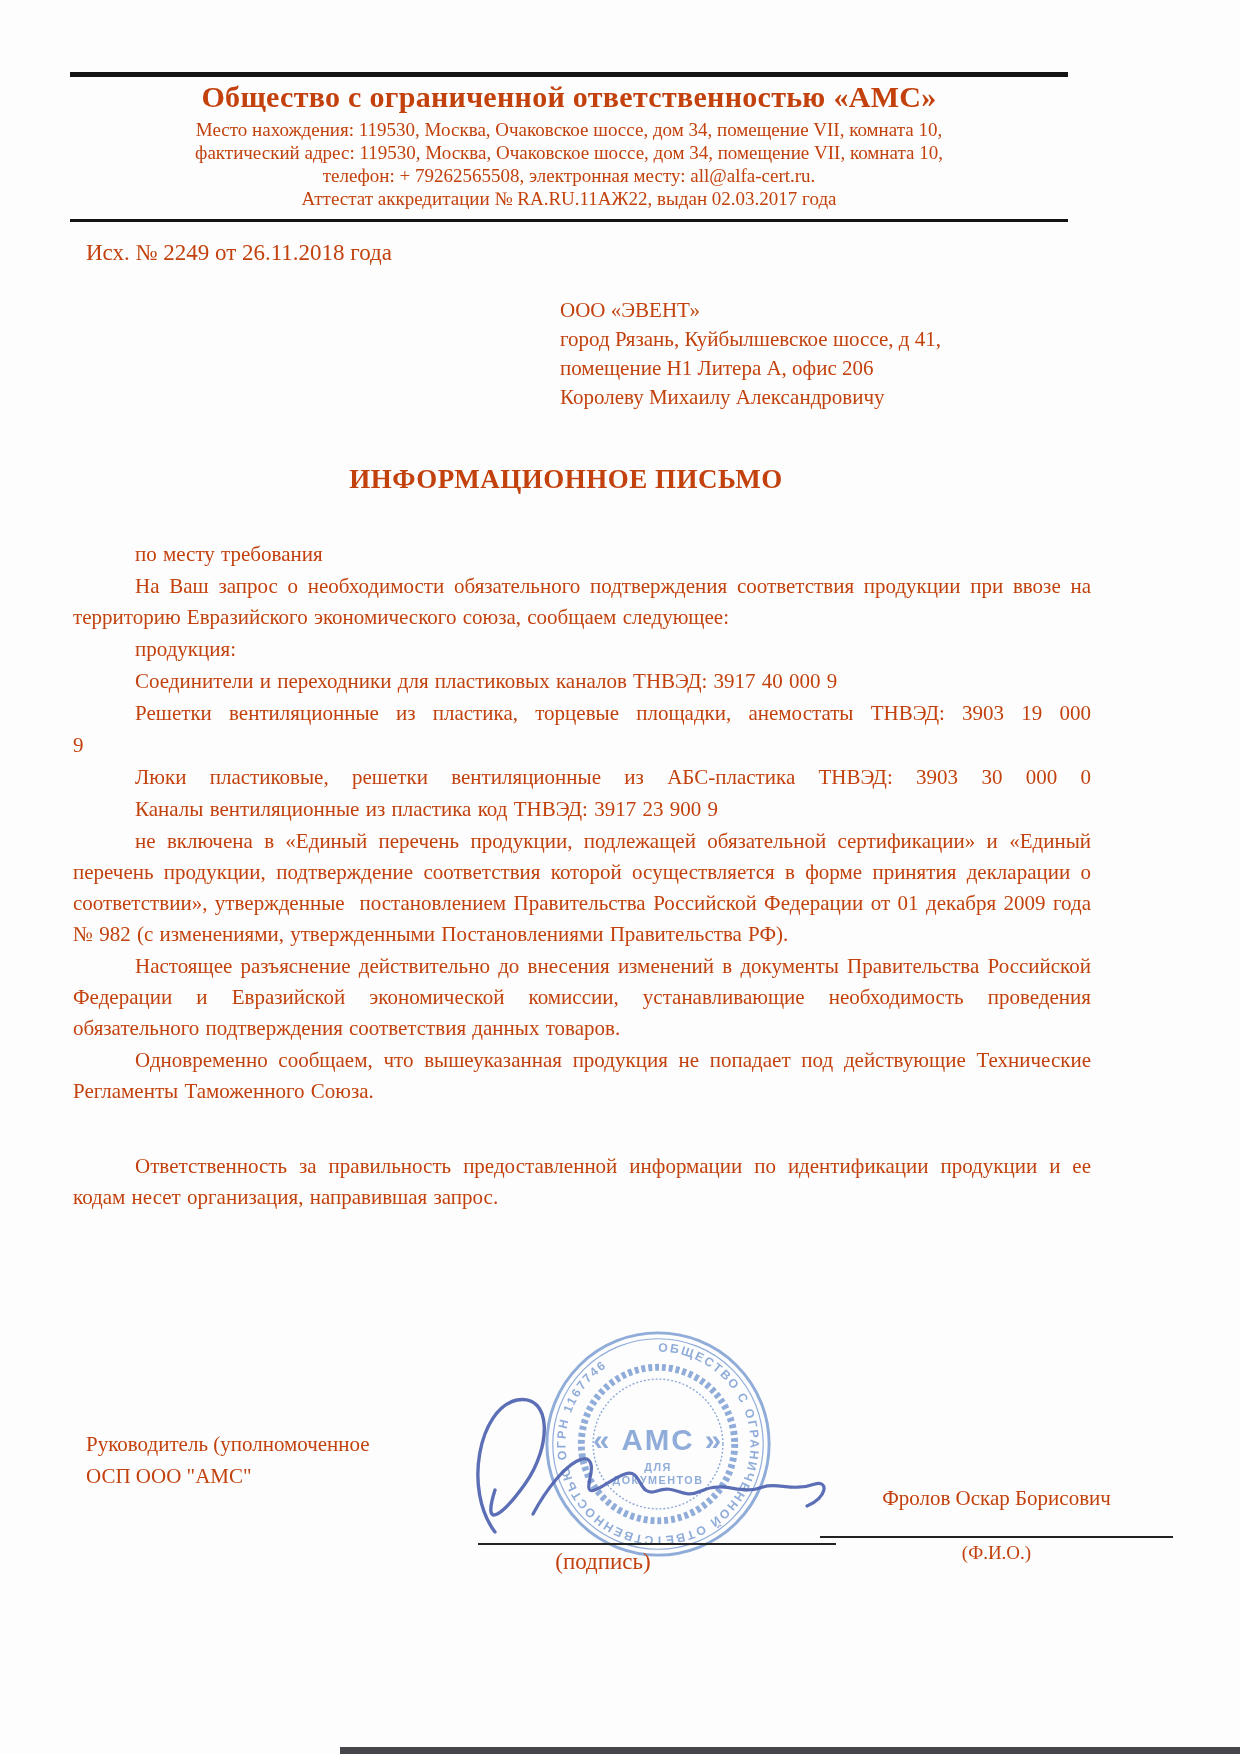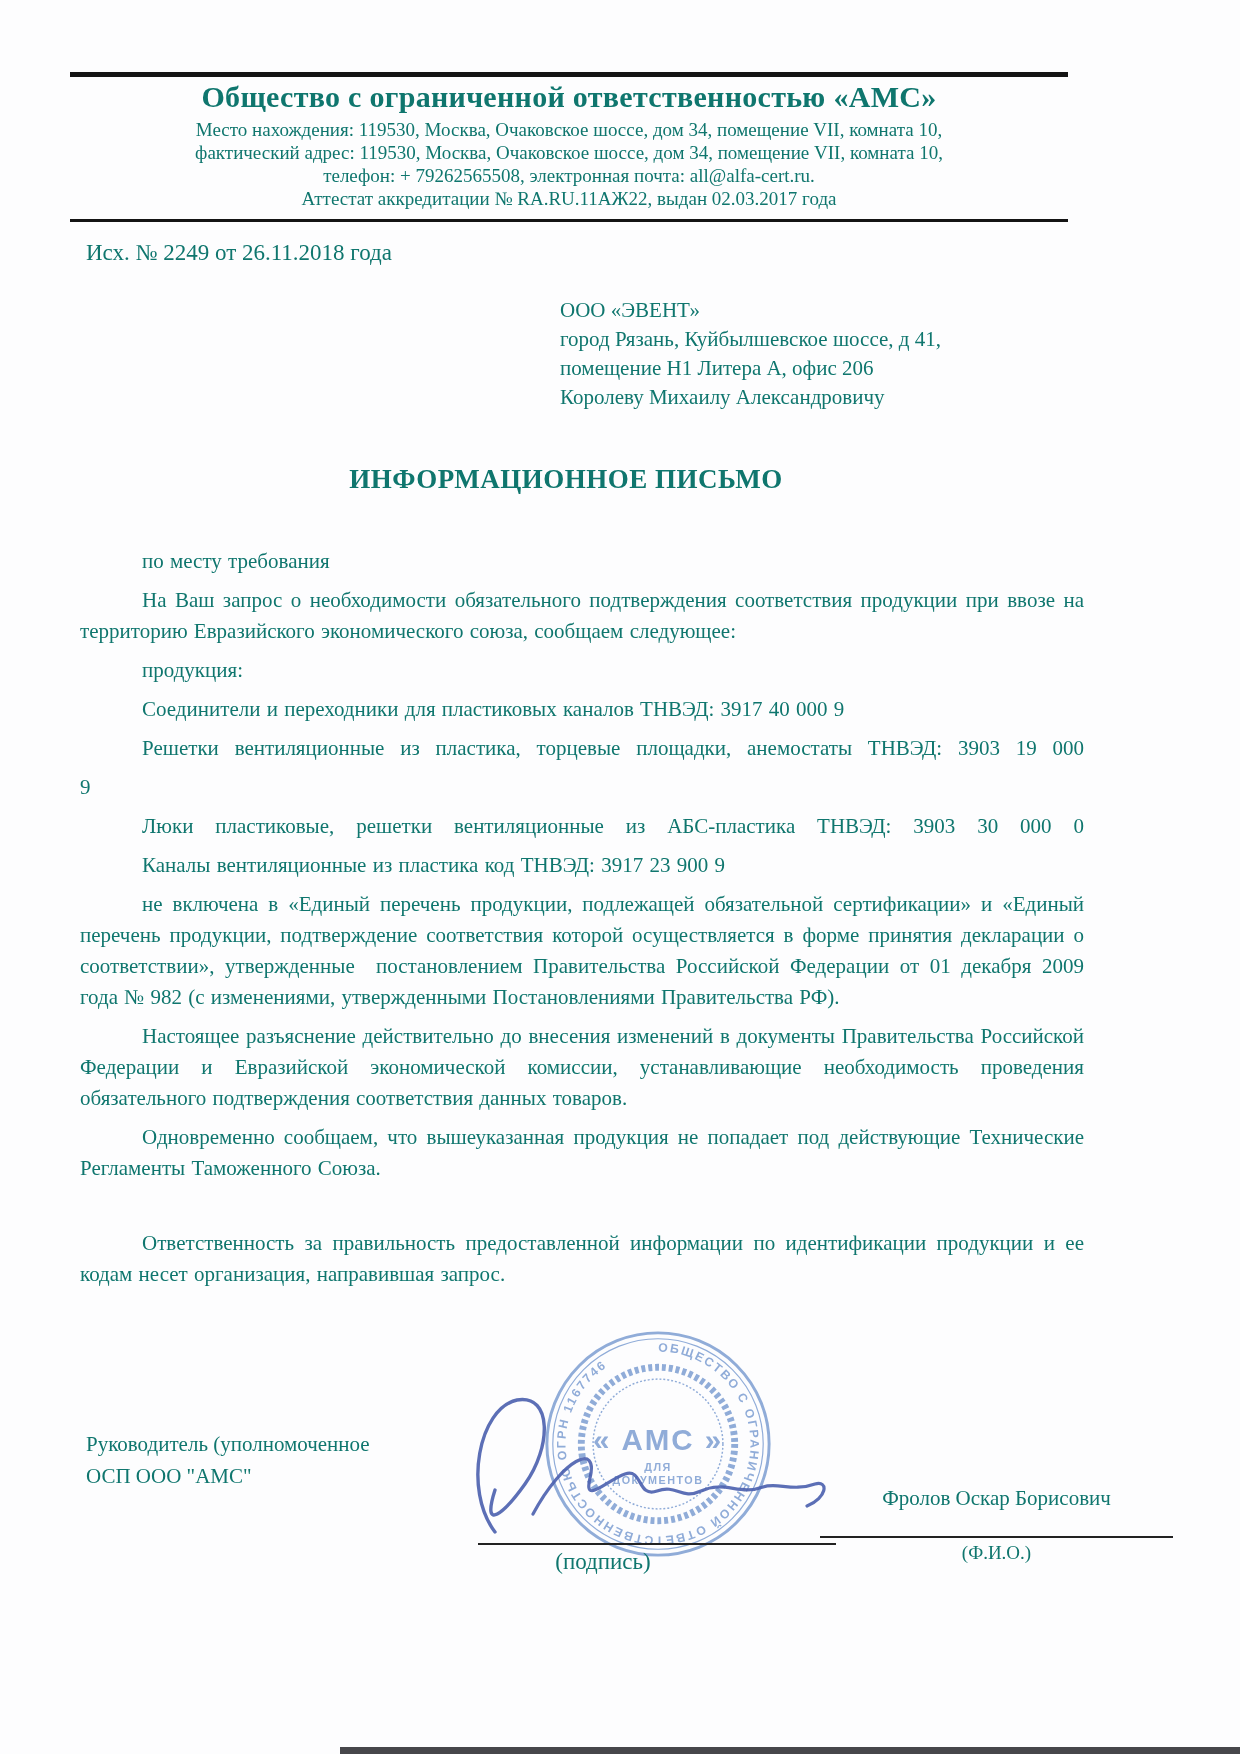--- a/index.html
+++ b/index.html
@@ -2,41 +2,41 @@
 <html lang="ru"><head>
 <meta charset="utf-8">
 <style>
   html,body{margin:0;padding:0;background:#e8e8ea;}
   .page{
     position:relative;
     width:1240px;height:1754px;
     margin:0 auto;
     background:#fdfdfe;
     font-family:"Liberation Serif","DejaVu Serif",serif;
-    color:#0f766e;
+    color:#c2410c;
     overflow:hidden;
   }
   .rule{position:absolute;background:#141414;}
   .rule-top{left:70px;top:72px;width:998px;height:5px;}
   .rule-mid{left:70px;top:219px;width:998px;height:3px;}
 
   .letterhead{position:absolute;left:70px;top:80px;width:998px;text-align:center;}
   .org-name{margin:0;font-size:30px;font-weight:bold;letter-spacing:.3px;}
   .lh-line{font-size:19px;line-height:23px;}
   .lh-lines{margin-top:4px;}
 
   .ref{position:absolute;left:86px;top:240px;font-size:23px;}
 
   .recipient{position:absolute;left:560px;top:296px;width:512px;text-align:left;font-size:21px;line-height:29px;}
 
   .title{position:absolute;left:56px;top:464px;width:1020px;margin:0;text-align:center;
          font-size:27px;font-weight:bold;letter-spacing:.5px;}
 
   .body{position:absolute;left:72px;top:538px;width:1020px;font-size:21px;line-height:31px;word-spacing:1px;}
-  .para{margin:8px;text-indent:62px;}
+  .para{margin:1px;text-indent:62px;}
   .para.flush{text-indent:0;}
   .para.justify{text-align:justify;}
   .para.stretch{text-align:justify;text-align-last:justify;}
   .para.gap-top{margin-top:44px;}
 
   .sig-left{position:absolute;left:86px;top:1428px;width:420px;font-size:21px;line-height:32px;}
 
   .stamp{position:absolute;left:540px;top:1326px;width:236px;height:236px;z-index:1;opacity:.85;}
   .signature-ink{position:absolute;left:455px;top:1362px;width:395px;height:200px;z-index:3;}
 
@@ -55,21 +55,21 @@
 <div class="page">
 
   <div class="rule rule-top"></div>
 
   <header class="letterhead">
     <h1 class="org-name">Общество с ограниченной ответственностью «АМС»</h1>
     <div class="lh-lines">
 
     <div class="lh-line">Место нахождения: 119530, Москва, Очаковское шоссе, дом 34, помещение VII, комната 10,</div>
         <div class="lh-line">фактический адрес: 119530, Москва, Очаковское шоссе, дом 34, помещение VII, комната 10,</div>
-        <div class="lh-line">телефон: + 79262565508, электронная почта: all@alfa-cert.ru.</div>
+        <div class="lh-line">телефон: + 79262565508, электронная месту: all@alfa-cert.ru.</div>
         <div class="lh-line">Аттестат аккредитации № RA.RU.11АЖ22, выдан 02.03.2017 года</div>
       </div>
   </header>
 
   <div class="rule rule-mid"></div>
 
   <div class="ref">Исх. № 2249 от 26.11.2018 года</div>
 
   <div class="recipient">
 

